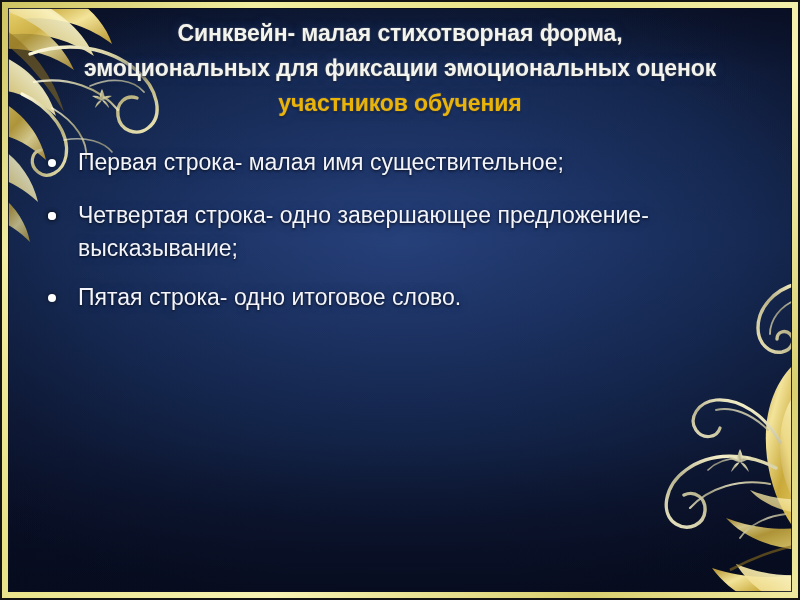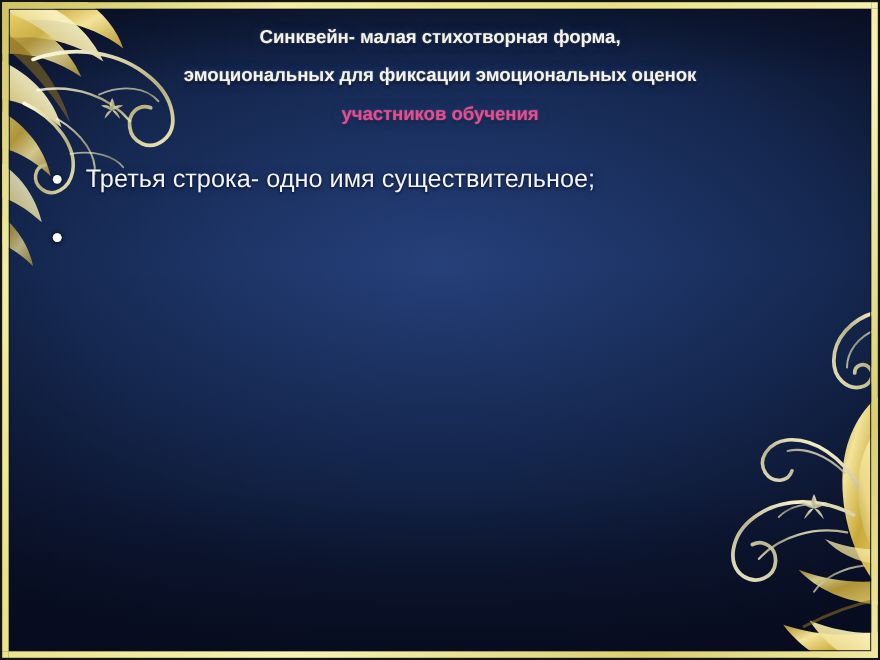--- a/index.html
+++ b/index.html
@@ -81,31 +81,31 @@
   .orn-br { right: -10px; bottom: -8px; width: 230px; height: 290px; }
   .orn-r  { right: -4px;  top: 278px;  width: 70px;  height: 100px; }
   
   .title {
     position: absolute;
     left: 28px;
     top: 16px;
     width: 744px;
     text-align: center;
     color: #f4f4ef;
-    font-size: 17px;
+    font-size: 23px;
     line-height: 35px;
     font-weight: 700;
     letter-spacing: -0.1px;
     text-shadow:
       0 0 2px rgba(255,255,255,0.35),
       0 1px 3px rgba(0,0,0,0.85),
       0 0 10px rgba(40,70,140,0.55);
     z-index: 6;
   }
-  .title .ln3 { color: #ec4899; }
+  .title .ln3 { color: #eab308; }
   .bullets {
     position: absolute;
     left: 36px;
     top: 146px;
     width: 730px;
     z-index: 6;
     margin: 0;
     padding: 0;
     list-style: none;
   }
@@ -265,23 +265,28 @@
 
   <div class="title">
     <div class="ln1">Синквейн- малая стихотворная форма,</div>
     <div class="ln2">эмоциональных для фиксации эмоциональных оценок</div>
     <div class="ln3">участников обучения</div>
   </div>
 
   <ul class="bullets">
     <li>
       <span class="dot"></span>
-      <span>Третья  строка- одно  имя существительное;</span>
+      <span>Первая  строка- малая  имя существительное;</span>
     </li>
     <li>
       <span class="dot"></span>
     </li>
+    <li class="tight">
+      <span class="dot"></span>
+      <span>Четвертая  строка- одно завершающее предложение-  высказывание;</span>
+    </li>
     <li>
       <span class="dot"></span>
+      <span>Пятая строка- одно итоговое  слово.</span>
     </li>
   </ul>
 
 </div>
 
 </body></html>

